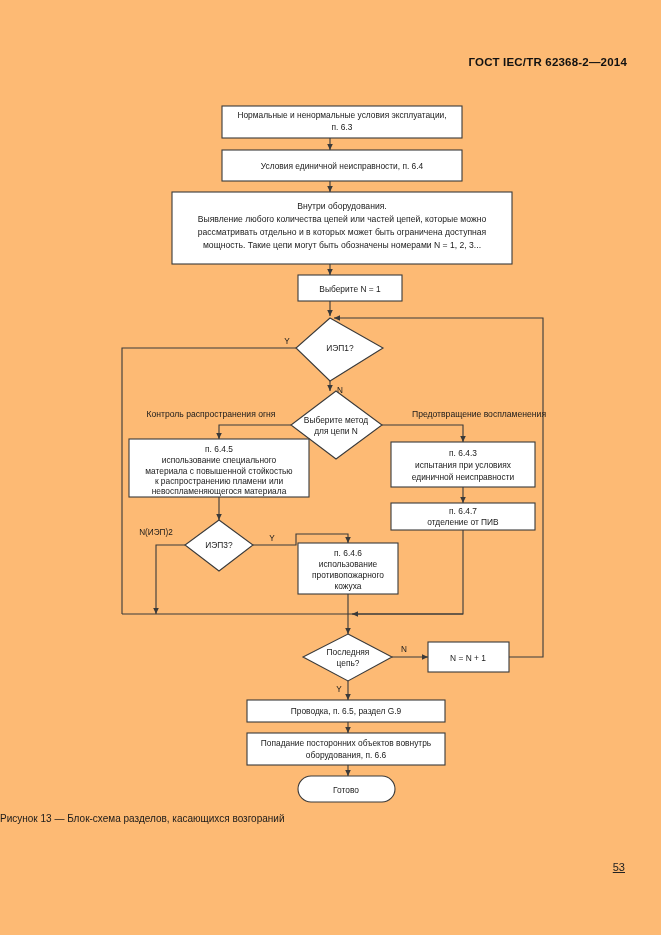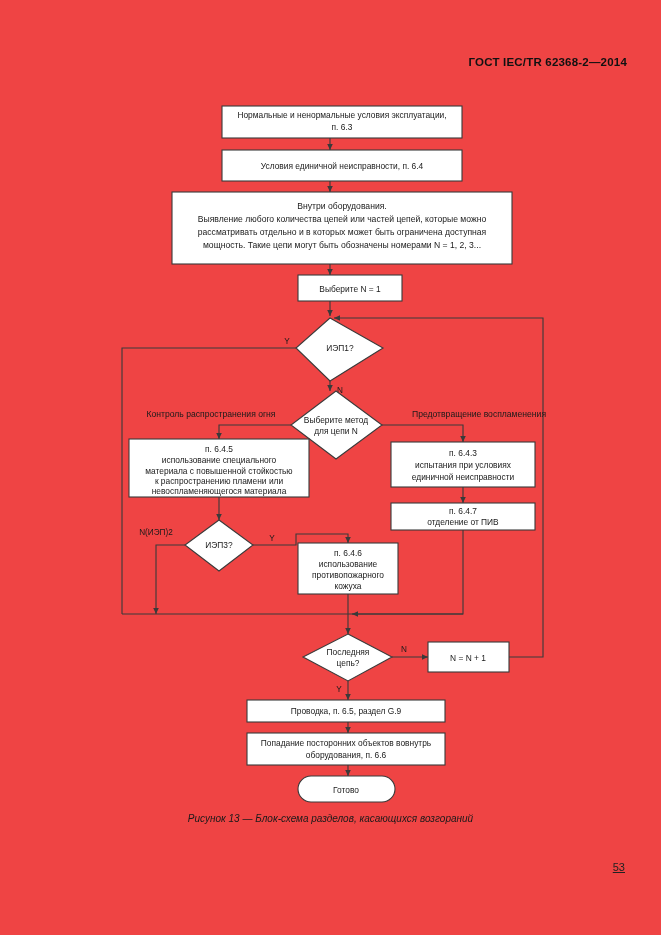--- a/index.html
+++ b/index.html
@@ -11,21 +11,21 @@
     width: 661px;
     height: 935px;
     position: relative;
     font-family: "Liberation Sans", sans-serif;
     color: #1a1a1a;
     overflow: hidden;
   }
   .page {
     position: absolute;
     inset: 0;
-    background: #ef4444;
+    background: #fdba74;
   }
   .doc-header {
     position: absolute;
     top: 56px;
     right: 34px;
     font-size: 11.5px;
     font-weight: bold;
     letter-spacing: 0.2px;
     color: #111;
     white-space: nowrap;
@@ -36,24 +36,23 @@
     right: 36px;
     font-size: 11px;
     color: #222;
     text-decoration: underline;
   }
   .figure-caption {
     position: absolute;
     top: 813px;
     left: 0;
     width: 661px;
-    text-align: center;
+    text-align: left;
     font-size: 10px;
     color: #1a1a1a;
-    font-style: italic;
   }
   svg.flow {
     position: absolute;
     top: 0;
     left: 0;
     width: 661px;
     height: 935px;
   }
   .node-shape {
     fill: #ffffff;

